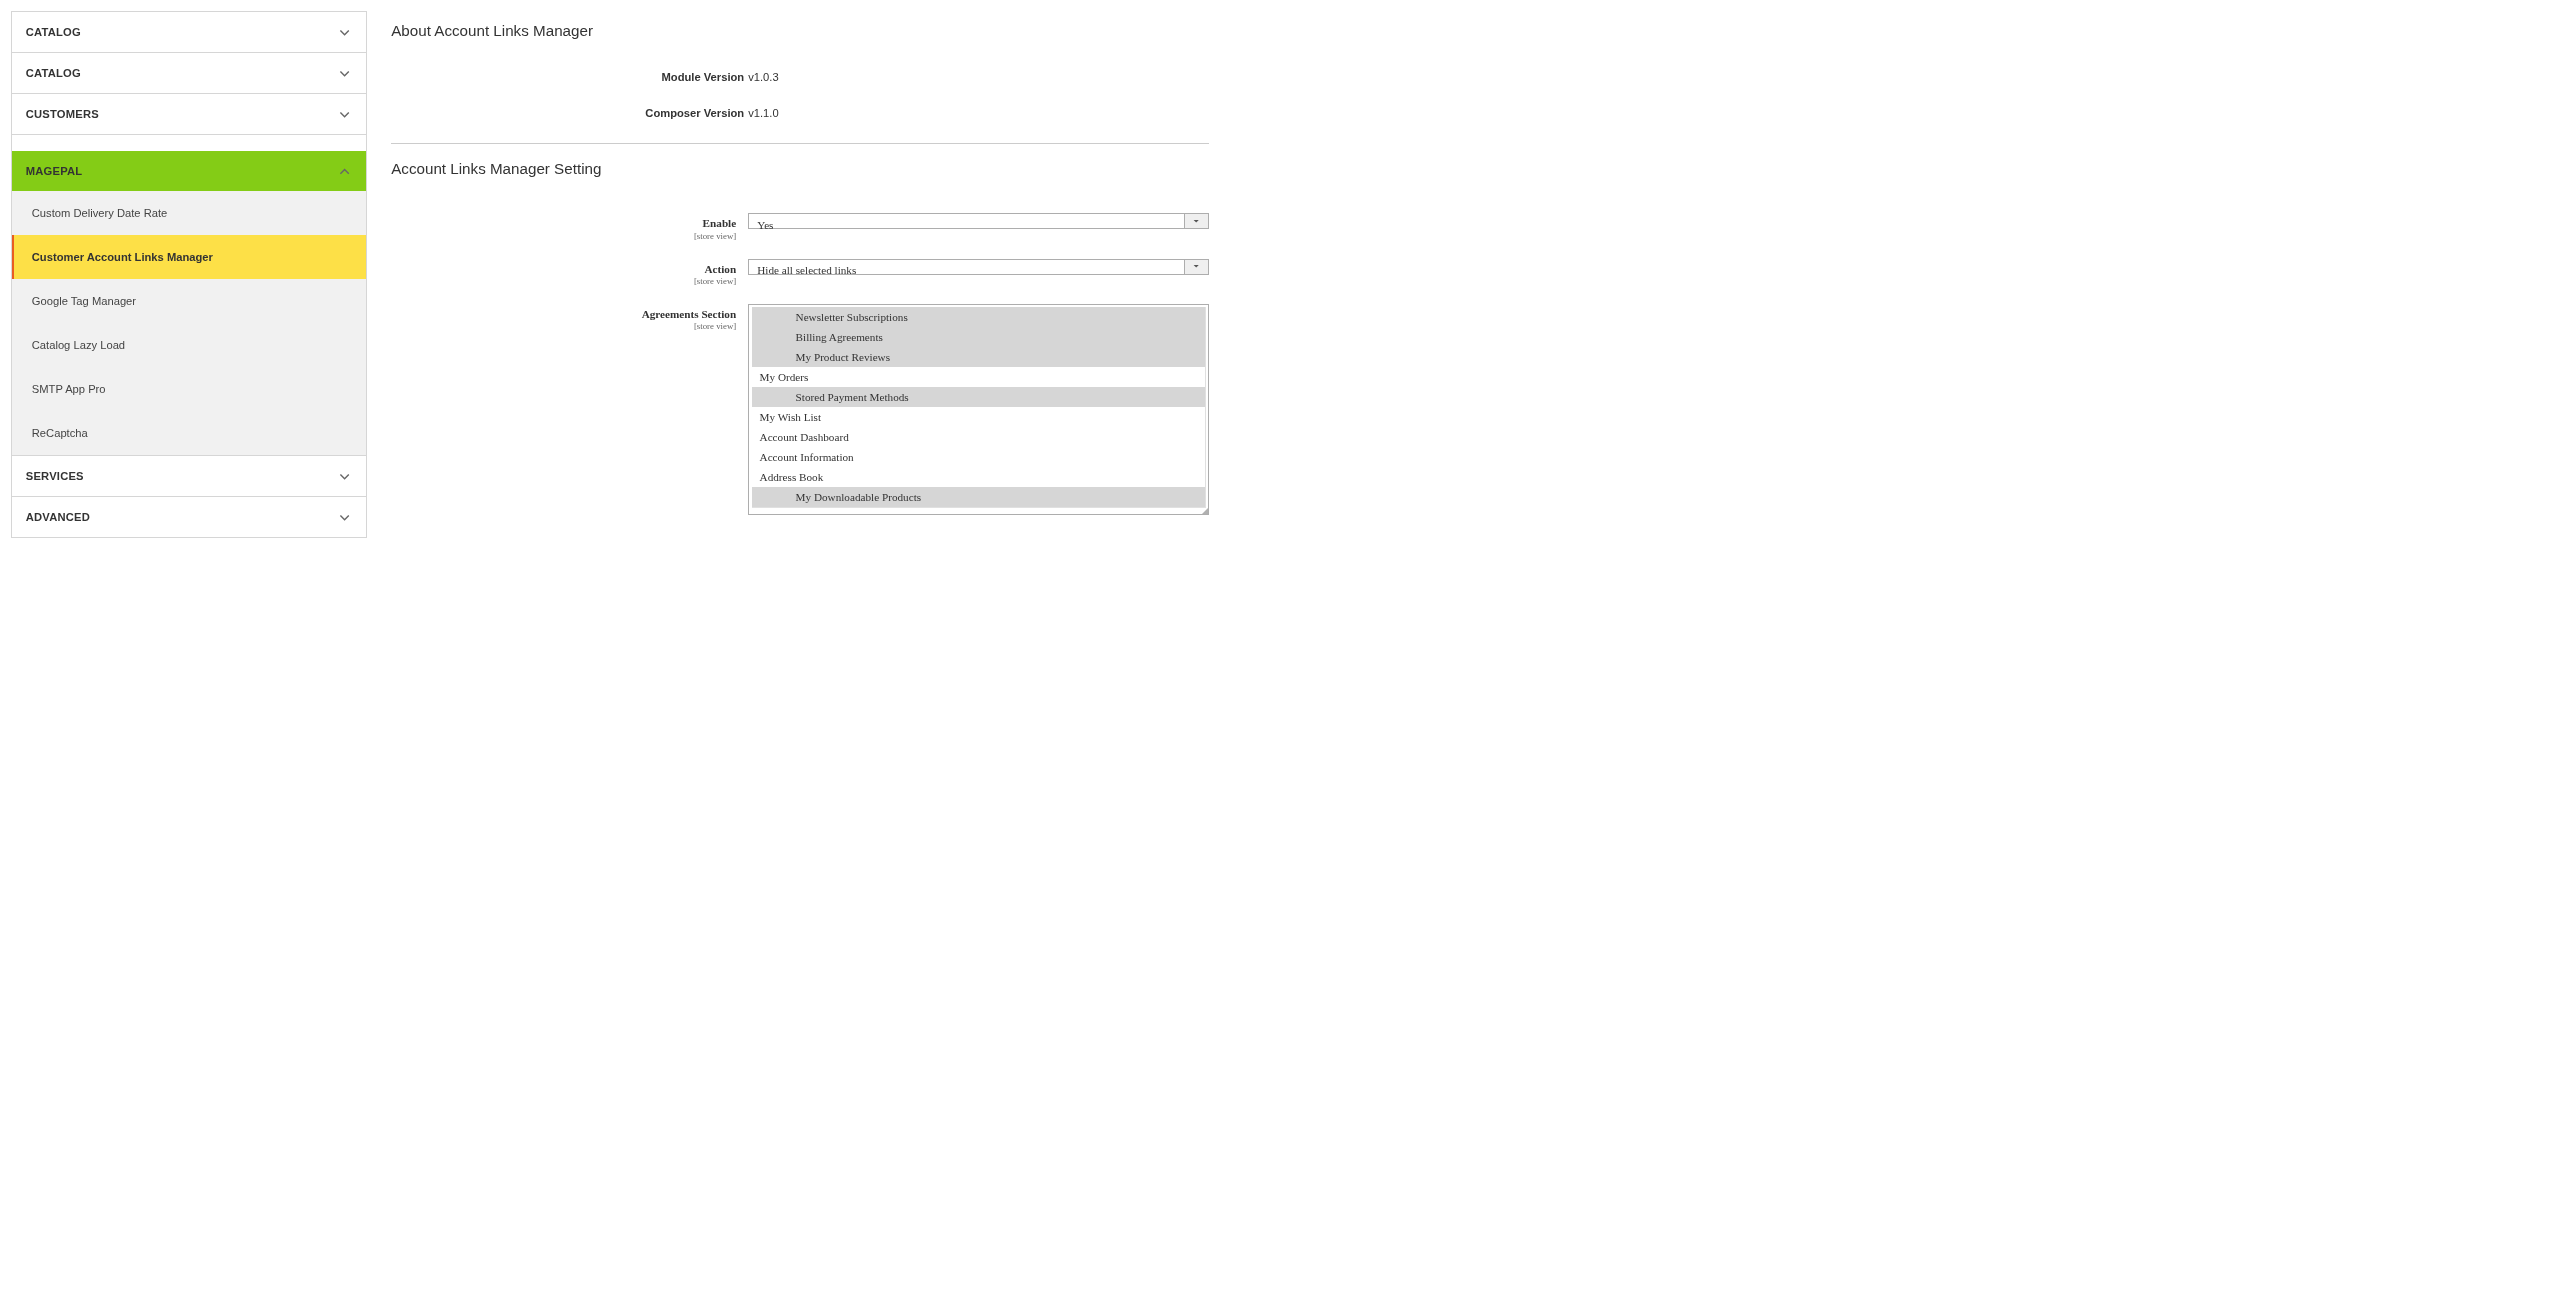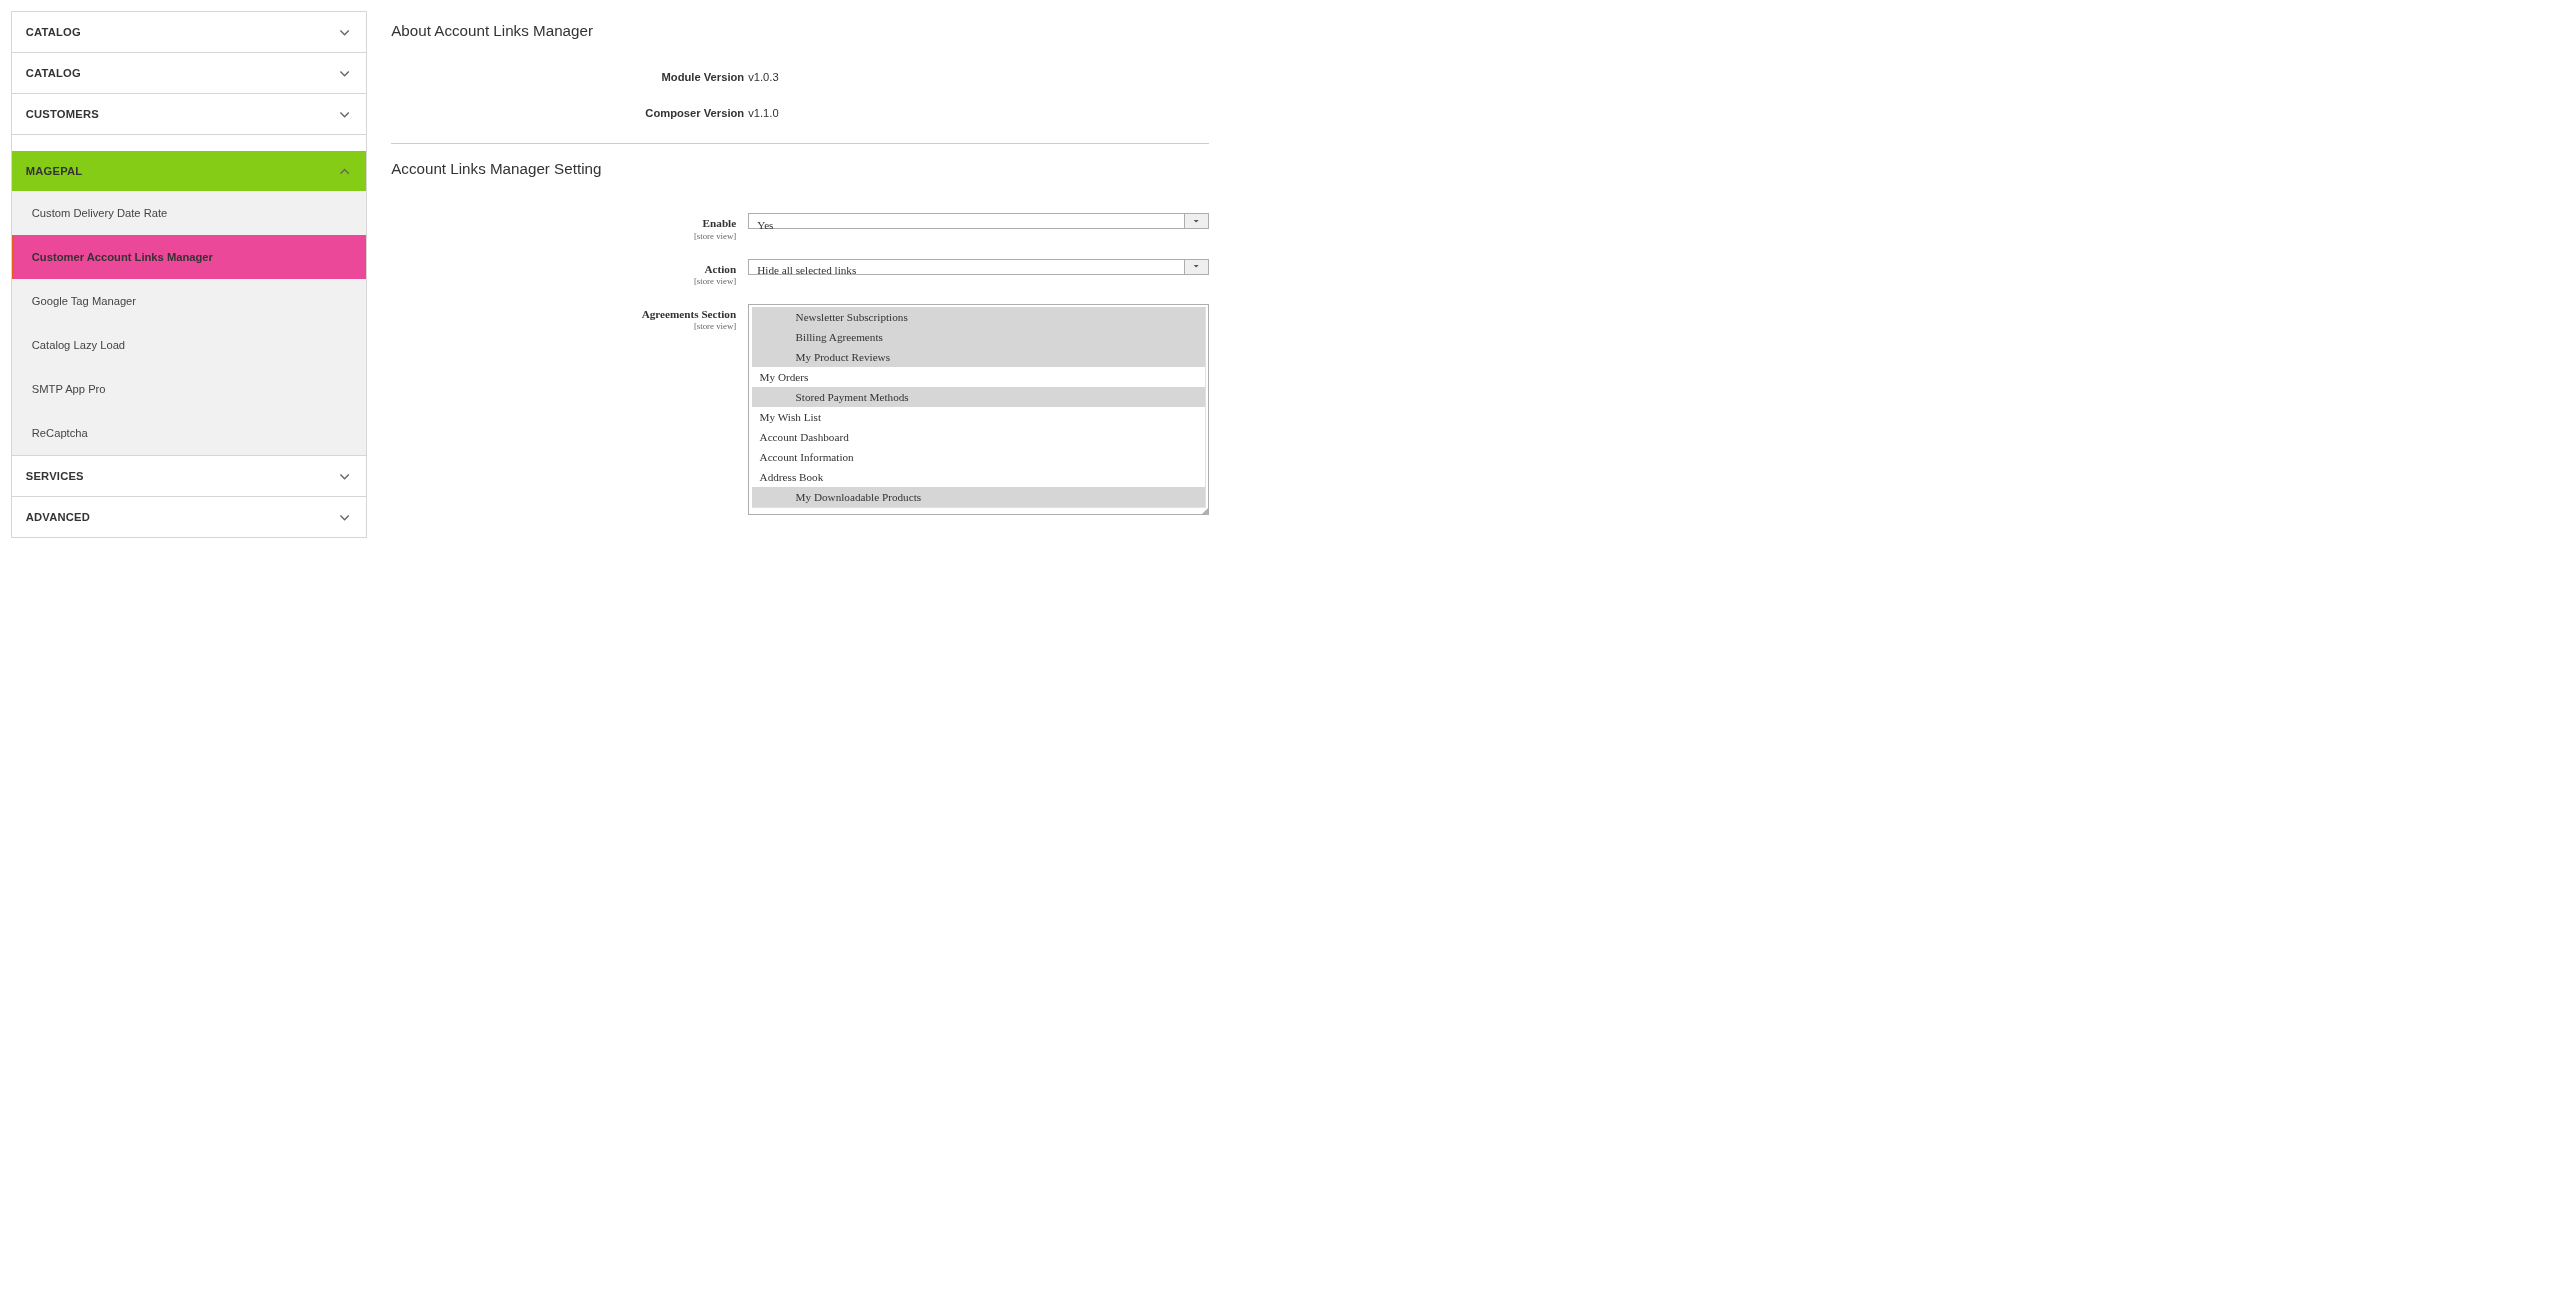--- a/index.html
+++ b/index.html
@@ -68,21 +68,21 @@
 
     .sidebar-item {
       padding: 16px 16px 16px 17.6px;
       cursor: pointer;
       font-size: 11.2px;
       color: #444;
       border-left: 2.4px solid transparent;
     }
 
     .sidebar-item.active {
-      background: #ec4899;
+      background: #fde047;
       border-left: 2.4px solid #e85d22;
       font-weight: 600;
       color: #333;
     }
 
     
     .main {
       flex: 1;
       padding-left: 24px;
       padding-top: 11.2px;

